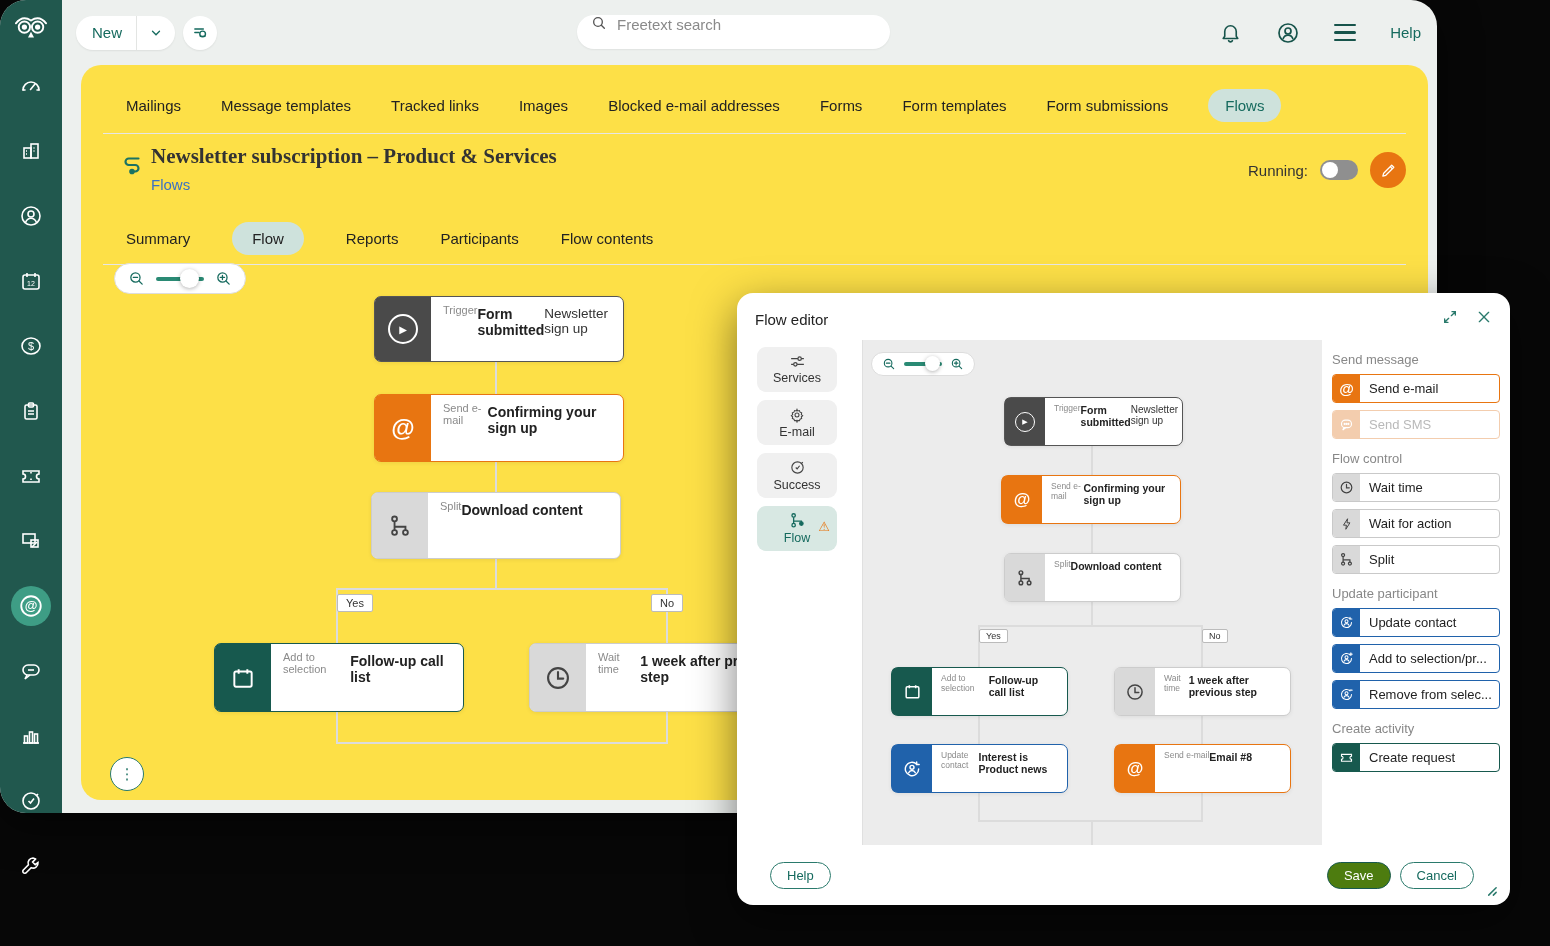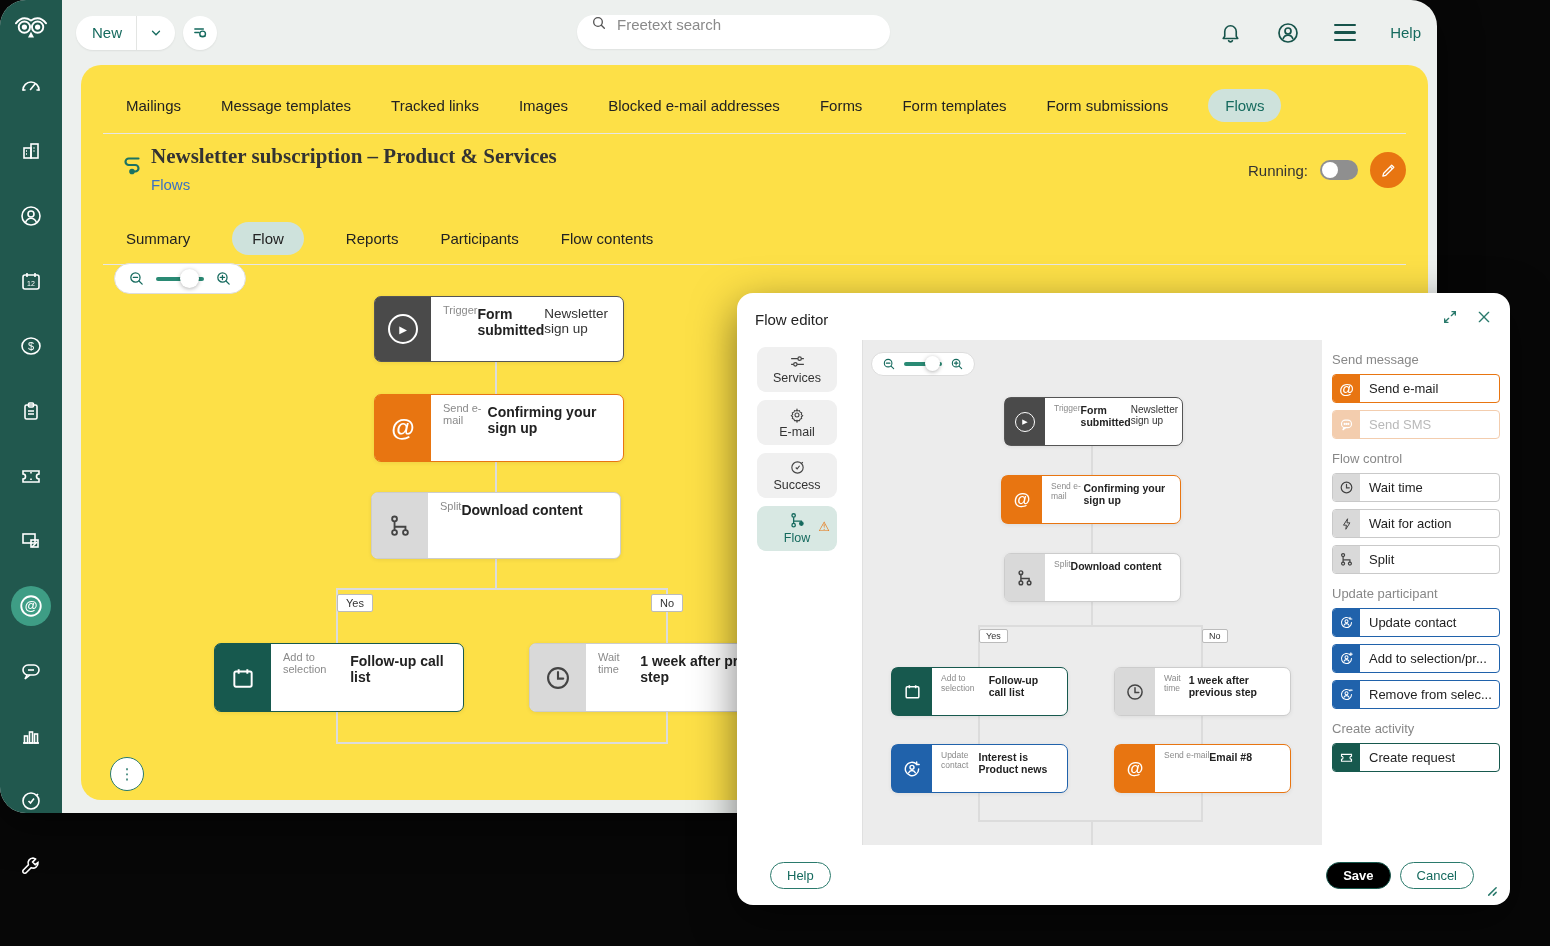--- a/index.html
+++ b/index.html
@@ -96,21 +96,21 @@
   .si-icon{width:27px;flex:none;display:flex;align-items:center;justify-content:center;color:#fff;}
   .si-label{flex:1;display:flex;align-items:center;padding-left:9px;font-size:13px;color:#222;white-space:nowrap;}
   .it-orange{border-color:#e87511;} .it-orange .si-icon{background:#e87511;}
   .it-orange-dim{border-color:#f3cdae;} .it-orange-dim .si-icon{background:#f3cdae;color:#fff;} .it-orange-dim .si-label{color:#b9b9b9;}
   .it-gray{border-color:#c9c9c9;} .it-gray .si-icon{background:#d9d9d9;color:#444;}
   .it-blue{border-color:#2062ab;} .it-blue .si-icon{background:#2062ab;}
   .it-green{border-color:#17594e;} .it-green .si-icon{background:#17594e;}
   .si-at{font-size:15px;font-weight:bold;}
   .m-footer{position:absolute;left:0;right:0;top:552px;height:60px;display:flex;align-items:center;}
   .pill{border:1.5px solid #2a7a6c;color:#156a5e;background:#fff;border-radius:15px;padding:5px 16px;font-size:13px;cursor:pointer;font-family:"Liberation Sans",sans-serif;}
-  .pill.filled{background:#000000;border-color:#17594e;color:#fff;font-weight:bold;}
+  .pill.filled{background:#4d7c0f;border-color:#17594e;color:#fff;}
   .m-help{margin-left:33px;}
   .m-actions{position:absolute;right:36px;display:flex;gap:9px;}
   .resize{position:absolute;right:12px;bottom:8px;color:#2a7a6c;}
 </style>
 </head>
 <body>
 
 <div class="stage">
 
   <div class="win">

